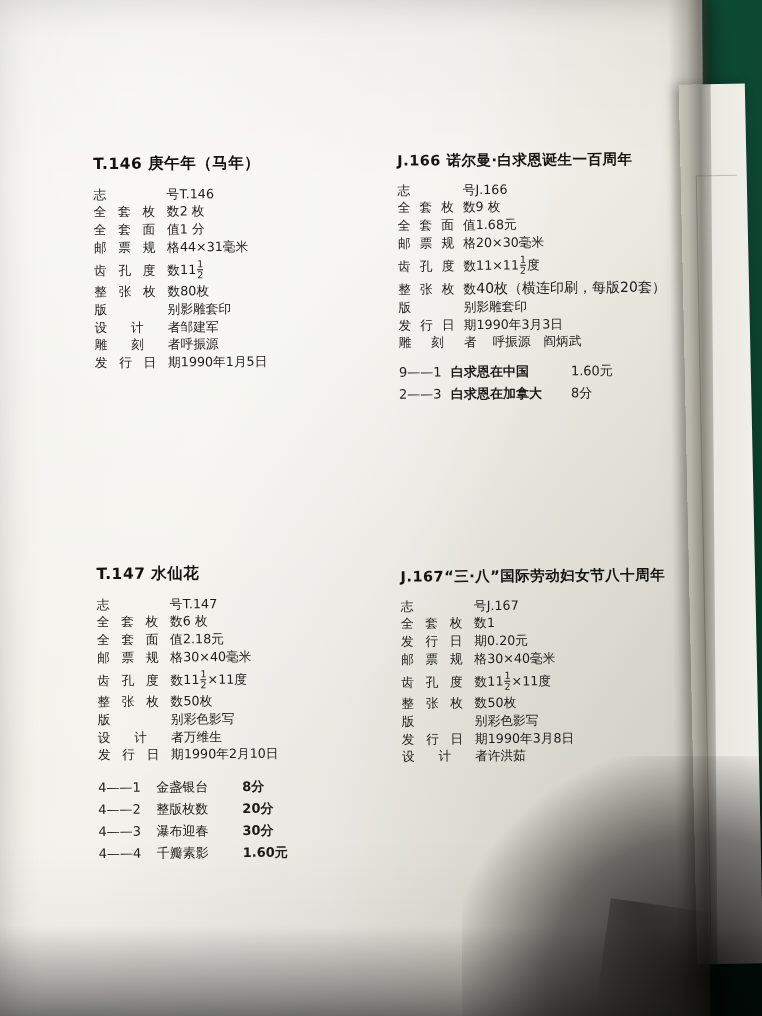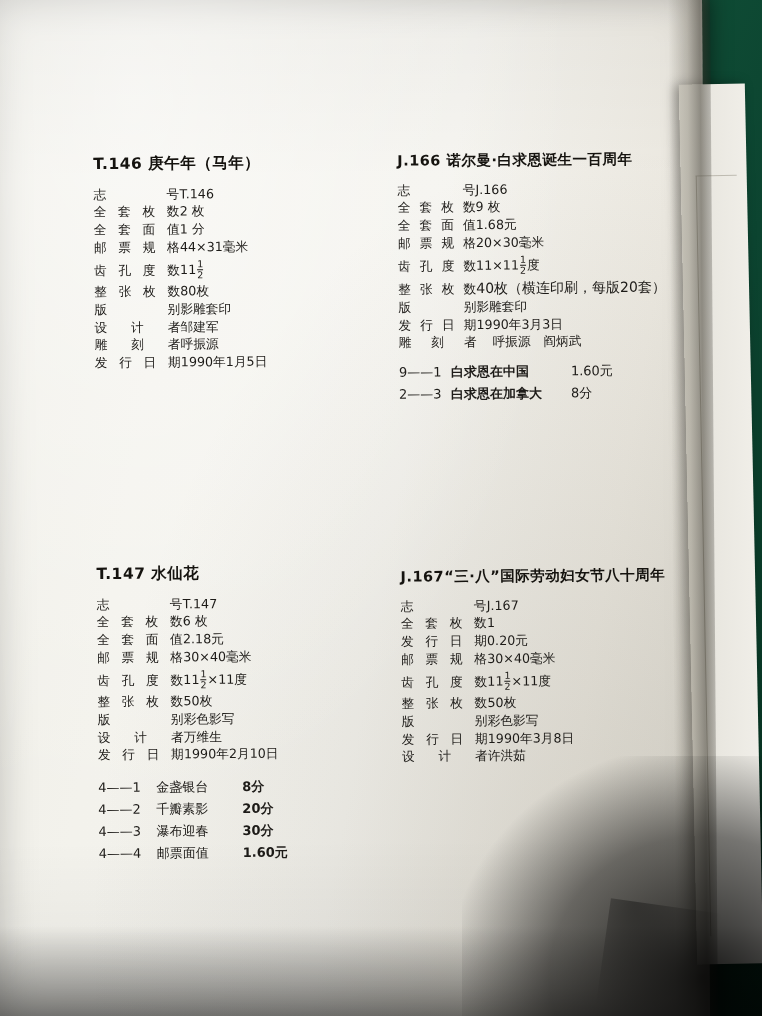--- a/index.html
+++ b/index.html
@@ -345,31 +345,31 @@
       </tbody>
         </table>
       <div class="subitems">
         <div class="subrow">
           <span class="sidx">4——1</span>
           <span class="sname">金盏银台</span>
           <span class="sprice">8分</span>
         </div>
         <div class="subrow">
           <span class="sidx">4——2</span>
-          <span class="sname">千瓣素影</span>
+          <span class="sname">整版枚数</span>
           <span class="sprice">20分</span>
         </div>
         <div class="subrow">
           <span class="sidx">4——3</span>
           <span class="sname">瀑布迎春</span>
           <span class="sprice">30分</span>
         </div>
         <div class="subrow">
           <span class="sidx">4——4</span>
-          <span class="sname">邮票面值</span>
+          <span class="sname">千瓣素影</span>
           <span class="sprice">1.60元</span>
         </div>
       </div>
     </div>
 
     <div class="col col-right" style="top:568px;">
       <div class="entry-title small">J.167“三·八”国际劳动妇女节八十周年</div>
       <table class="fields">
         <tbody>
             <tr>

